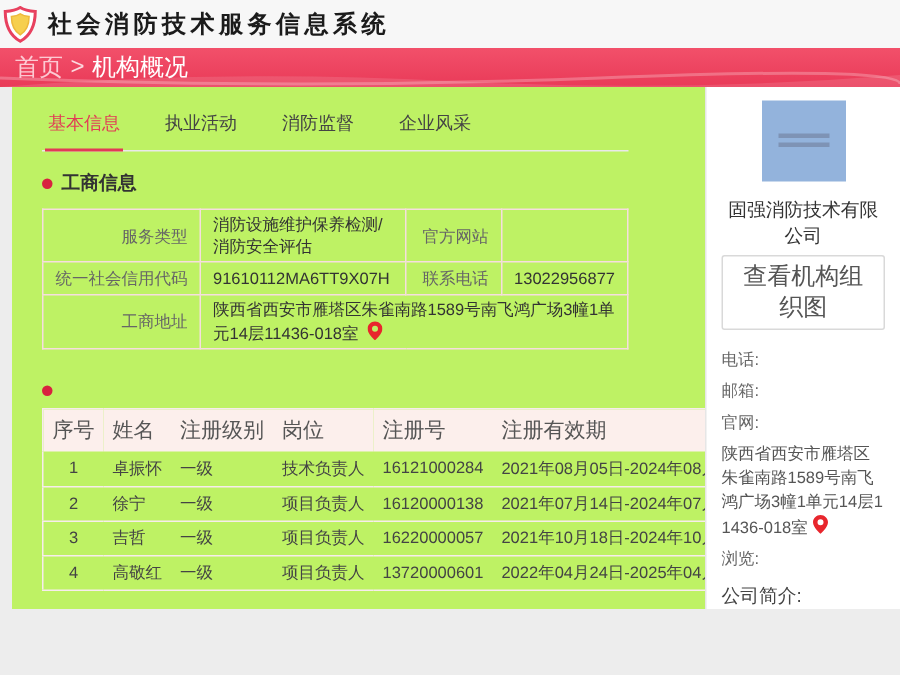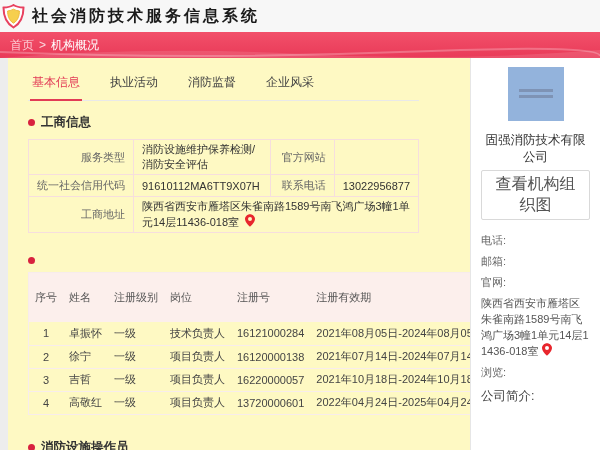--- a/index.html
+++ b/index.html
@@ -15,28 +15,28 @@
   }
   .app-title { font-size:16px; font-weight:bold; color:#1b1b1b; letter-spacing:3px; }
   
   .band {
     height:26px; background:linear-gradient(180deg,#f2506a 0%,#e93a58 100%);
     position:relative; overflow:hidden;
   }
   .band svg.waves { position:absolute; left:0; bottom:-2px; width:100%; height:16px; }
   .breadcrumb {
     position:relative; z-index:2; display:flex; align-items:center; gap:5px;
-    height:26px; padding-left:10px; font-size:12px;
+    height:26px; padding-left:10px; font-size:16px;
   }
   .crumb-home { color:rgba(255,225,230,.85); cursor:pointer; }
   .crumb-sep  { color:rgba(255,255,255,.8); }
   .crumb-cur  { color:#ffffff; }
   
   .card {
-    margin-left:8px; height:392px; background:#fef9c3; display:flex; overflow:hidden;gap:43px;
+    margin-left:8px; height:348px; background:#bef264; display:flex; overflow:hidden;gap:43px;
   }
   .main { flex:1; min-width:0; padding:10px 8px 0 20px; }
   
   .tabs { display:flex; gap:26px; list-style:none; border-bottom:1px solid #e9e9e9; padding:2px 2px 0; }
   .tab {
     font-size:12px; color:#444; padding:4px 2px 9px; cursor:pointer; position:relative;
   }
   .tab.active { color:#e23b56; }
   .tab.active::after {
     content:""; position:absolute; left:0; right:0; bottom:-1px; height:2px; background:#e23b56;
@@ -48,22 +48,22 @@
   .sec-gap { margin-top:24px; }
   
   table { border-collapse:collapse; width:100%; }
   .biz td { border:1px solid #f6dede; font-size:11px; height:22px; padding:2px 8px; }
   .biz .lbl { text-align:right; color:#666; white-space:nowrap; }
   .biz .val { color:#333; }
   .biz col.c1 { width:88px; } .biz col.c2 { width:152px; }
   .biz col.c3 { width:78px; }
   
   .dt th {
-    background:#fcefec; color:#555; font-weight:normal; font-size:11px;
-    height:21px; padding:17px 6px; text-align:left; white-space:nowrap;margin-left:48px;
+    background:#fcefec; color:#555; font-weight:normal; font-size:14px;
+    height:21px; padding:5px 6px; text-align:left; white-space:nowrap;margin-left:48px;
   }
   .dt td {
     font-size:11px; color:#444; height:23px; padding:2px 6px;
     border-bottom:1px solid #f7ecec; white-space:nowrap;
   }
   .dt tr td:first-child, .dt tr th:first-child { text-align:center; }
   .dt { border:1px solid #f7ecec; border-bottom:none; }
   
   .sidebar {
     width:130px; border-left:1px solid #e6e6e6; padding:9px 10px 0; background:#fff;

